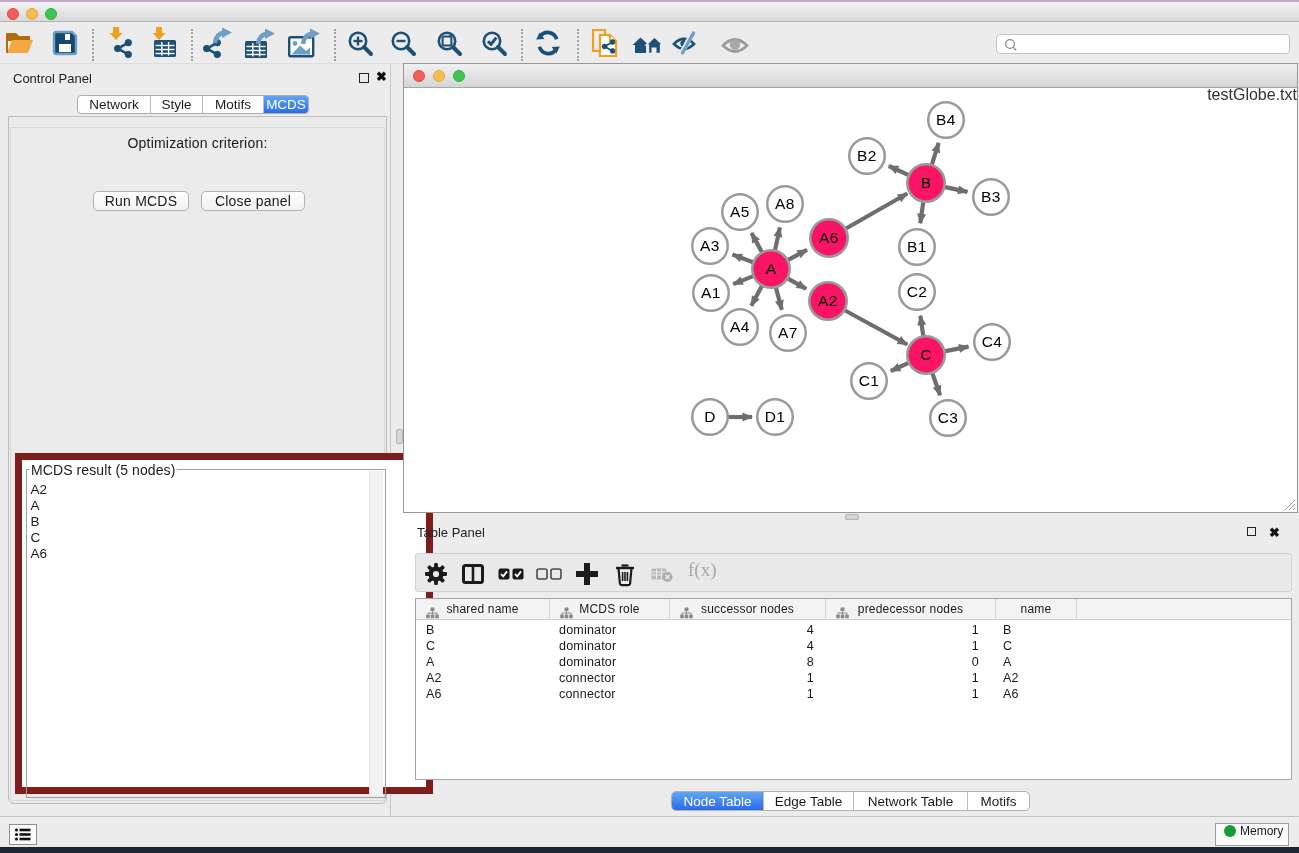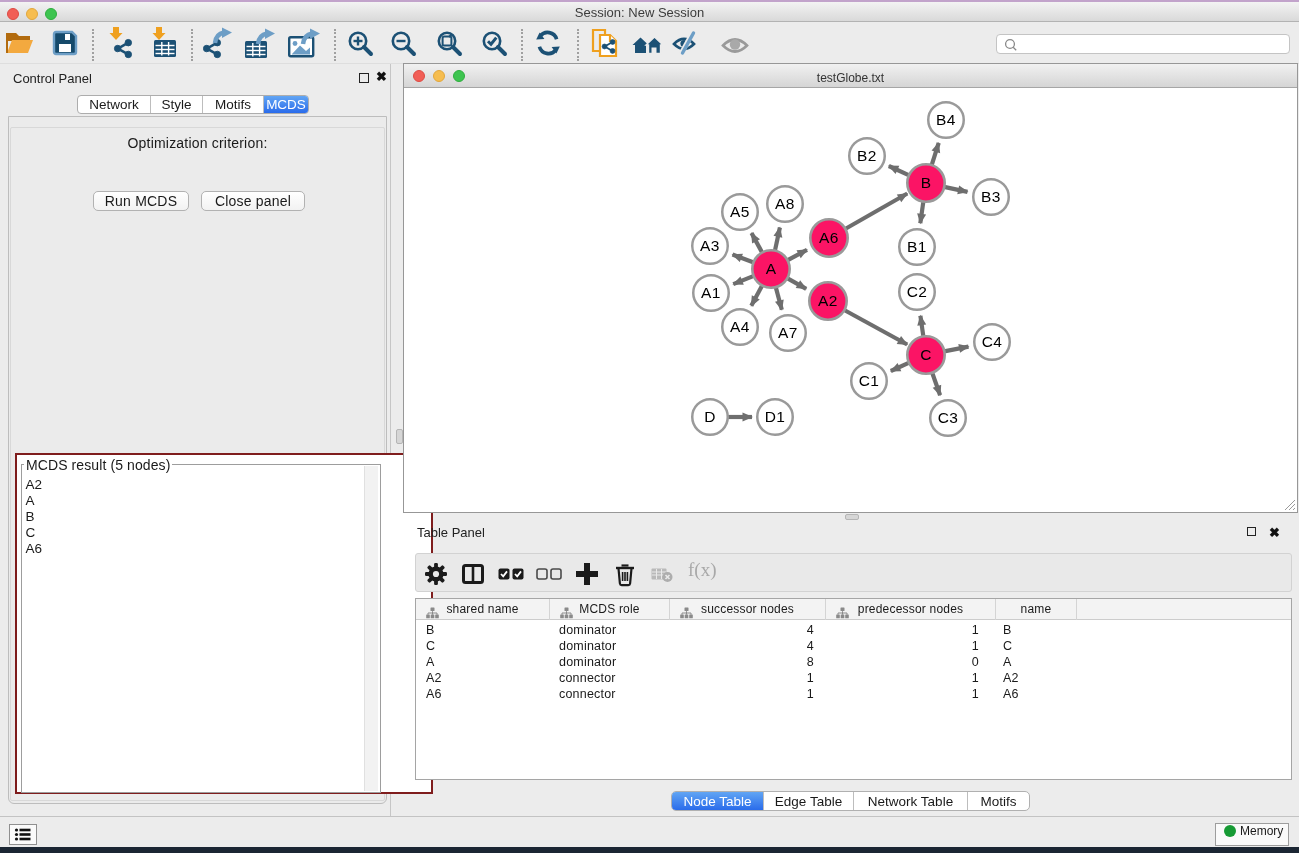--- a/index.html
+++ b/index.html
@@ -21,32 +21,32 @@
 #tabs div{font-size:13.5px;line-height:18px;text-align:center;border-right:1px solid #bdbdbd}
 #tabs div:last-child{border-right:none}
 #tabs .on{background:linear-gradient(#61a5f4,#2a6ceb);color:#fff}
 #tabpane{position:absolute;left:8px;top:52px;width:379px;height:688px;border:1px solid #bdbdbd;border-radius:0 0 6px 6px;background:#ebebeb}
 #innerpane{position:absolute;left:10px;top:63px;width:375px;height:674px;border:1px solid #d8d8d8;border-radius:2px}
 #optlabel{position:absolute;left:8px;top:71px;width:379px;text-align:center;font-size:14px;letter-spacing:0.2px}
 #combo{position:absolute;left:44px;top:94px;width:309px;height:20px;background:#fff;border:1px solid #b2b2b2;border-radius:5px}
 #combo .ctext{position:absolute;left:11px;top:1.5px;font-size:14px;letter-spacing:0.1px}
 #combo .stepper{position:absolute;right:-1px;top:-1px;width:17px;height:20px;background:linear-gradient(#6aabf7,#2a6ceb);border-radius:0 5px 5px 0}
 .btn{position:absolute;height:20px;background:linear-gradient(#ffffff,#f2f2f2);border:1px solid #b2b2b2;border-radius:5px;font-size:14px;text-align:center;line-height:18px;letter-spacing:0.2px}
-#resultpanel{position:absolute;left:15px;top:389px;width:418px;height:341px;background:#fff;border:2px solid #7f1d1d}
+#resultpanel{position:absolute;left:15px;top:389px;width:418px;height:341px;background:#fff;border:7px solid #7f1d1d}
 #groupbox{position:absolute;left:4px;top:9px;width:360px;height:329px;border:1px solid #9d9d9d}
 #grouplabel{position:absolute;left:2px;top:-8px;background:#fff;padding:0 2px;font-size:14px;letter-spacing:0.1px}
 #mcdslist{position:absolute;left:1px;top:2px;right:16px;bottom:2px;font-size:13.5px;line-height:16px;padding:10px 0 0 2.5px}
 #mcdsscroll{position:absolute;top:1px;right:2px;width:14px;bottom:1px;background:#f2f2f2;border-left:1px solid #e0e0e0}
 
 #vgrip{position:absolute;left:396px;top:429px;width:7px;height:15px;background:#d6d6d6;border:1px solid #b5b5b5;border-radius:2px}
 #hgrip{position:absolute;left:845px;top:514px;width:14px;height:6px;background:#d6d6d6;border:1px solid #b5b5b5;border-radius:2px}
 
 #netwin{position:absolute;left:403px;top:63px;width:895px;height:450px;background:#fff;border:1px solid #979797}
 #nettitle{position:absolute;left:0;top:0;right:0;height:24px;background:linear-gradient(#f1f1f1,#d5d5d5);border-bottom:1px solid #a6a6a6}
-#nettitle .title{position:absolute;left:0;right:0;top:7px;text-align:center;font-size:12px;color:#333}
+#nettitle .title{position:absolute;left:0;right:0;top:22px;text-align:right;font-size:16px;color:#333}
 #graph{position:absolute;left:0;top:24px}
 
 #tpanel{position:absolute;left:403px;top:520px;width:896px;height:296px}
 #tpanel .ptitle{position:absolute;left:14px;top:5px;font-size:13px;color:#222}
 #ttoolbar{position:absolute;left:12px;top:33px;width:877px;height:39px;background:#e9e9e9;border:1px solid #d2d2d2;border-radius:3px}
 #ttable{position:absolute;left:12px;top:78px;width:877px;height:182px;background:#fff;border:1px solid #a5a5a5}
 #thead{position:absolute;left:0;top:0;right:0;height:21px;background:#f3f3f3;border-bottom:1px solid #cccccc;font-size:12px;letter-spacing:0.2px}
 .hcell{position:absolute;top:0;height:21px;border-right:1px solid #d4d4d4;text-align:center;line-height:21px}
 .trow{position:absolute;left:0;right:0;height:16px;font-size:12.5px;line-height:16px;letter-spacing:0.2px}
 .tc{position:absolute;top:0;height:16px}
@@ -58,21 +58,20 @@
 #statusbar{position:absolute;left:0;top:816px;width:1299px;height:31px;border-top:1px solid #c3c3c3}
 #listbtn{position:absolute;left:9px;top:7px;width:28px;height:21px;background:#fafafa;border:1px solid #8f8f8f}
 #membtn{position:absolute;right:10px;top:6px;width:74px;height:23px;background:#fafafa;border:1px solid #9d9d9d;font-size:12px}
 #darkstrip{position:absolute;left:0;top:847px;width:1299px;height:6px;background:#1b2633}
 </style></head>
 <body>
 <div id="titlebar">
   <span class="tl" style="left:7px;background:#f15e56;border:1px solid #dd4b44"></span>
   <span class="tl" style="left:26px;background:#f6bd4f;border:1px solid #e2a73c"></span>
   <span class="tl" style="left:45px;background:#3ec450;border:1px solid #2fae3f"></span>
-  <div class="title">Session: New Session</div>
 </div>
 <div id="toolbar">
   <svg style="position:absolute;left:4px;top:4px" width="31" height="28" viewBox="0 0 31 28">
       <path d="M3 4 h9 l3 3 h11 v5 h-23 Z" fill="#b26b0e"></path>
       <path d="M3 24 L8 11 h21 l-5 13 Z" fill="#f3a93f"></path>
       <path d="M3 24 V5 h8 l3 3 h12" fill="none" stroke="#b26b0e" stroke-width="2"></path>
     </svg>
     <svg style="position:absolute;left:52px;top:5px" width="26" height="26" viewBox="0 0 26 26">
       <path d="M2 4 a2 2 0 0 1 2-2 h16 l4 4 v16 a2 2 0 0 1 -2 2 h-18 a2 2 0 0 1 -2-2 Z" fill="#164a6b" stroke="#6d9ec6" stroke-width="2.4"></path>
       <rect x="7" y="14" width="12" height="8" fill="#fff"></rect>

